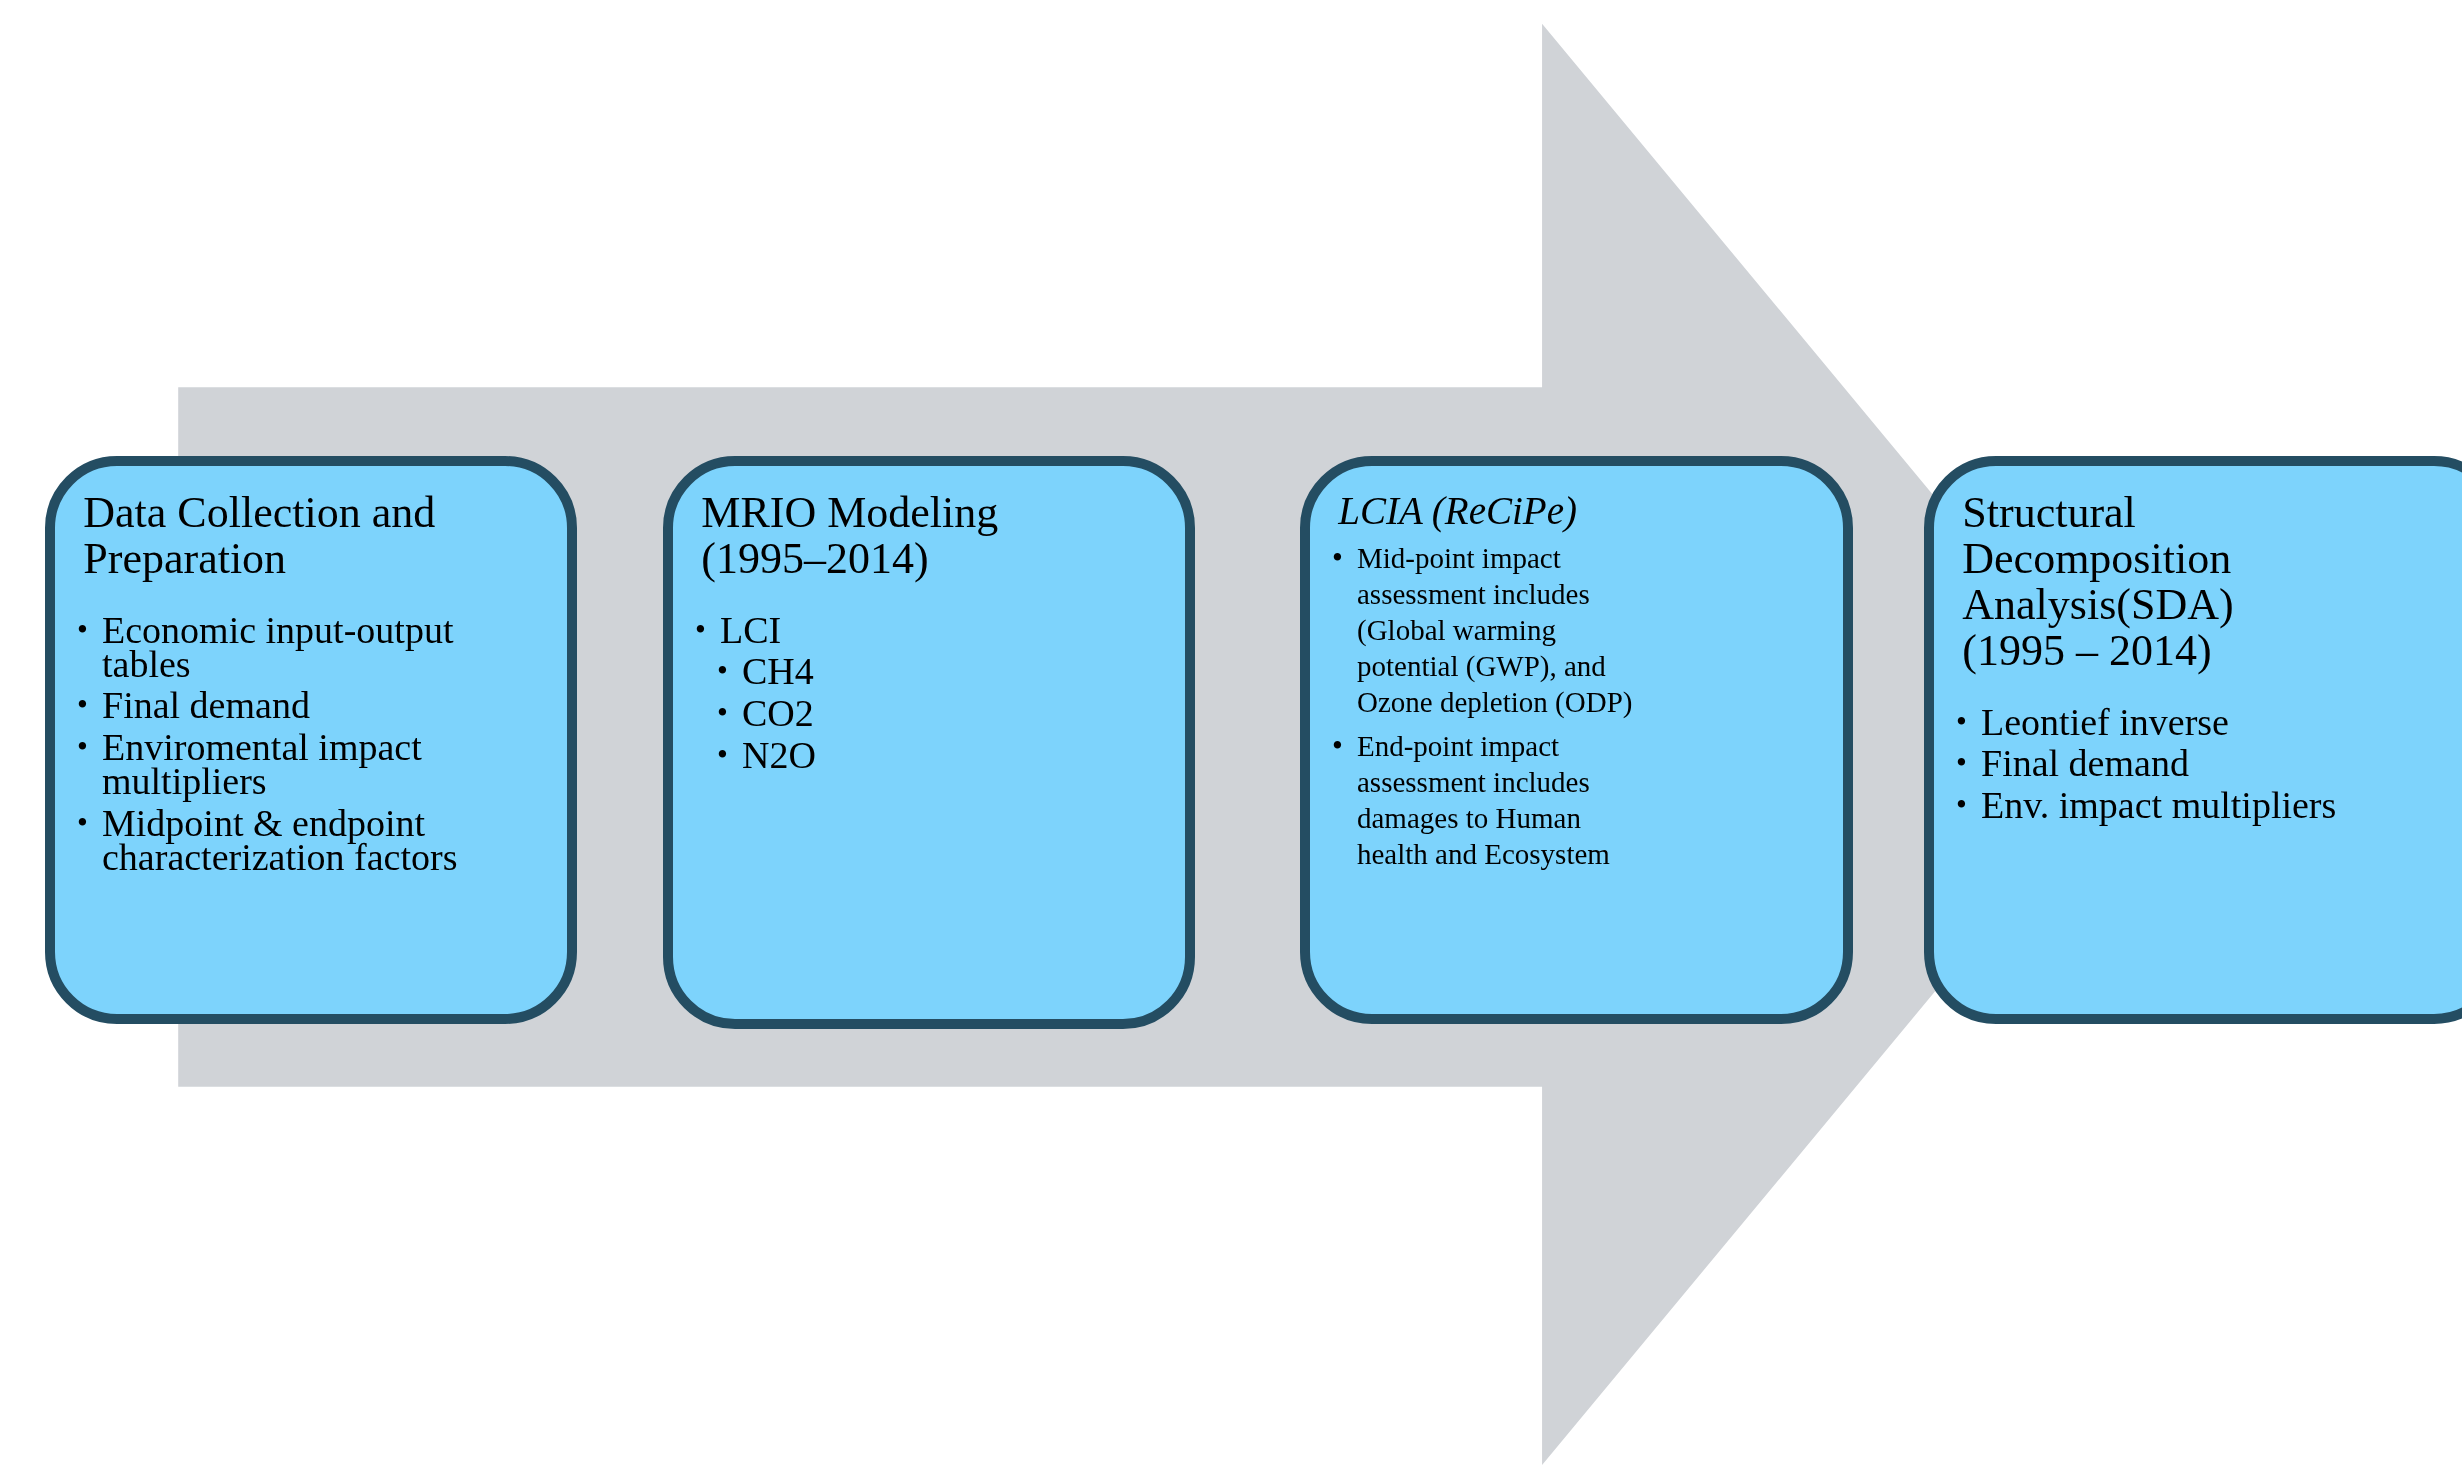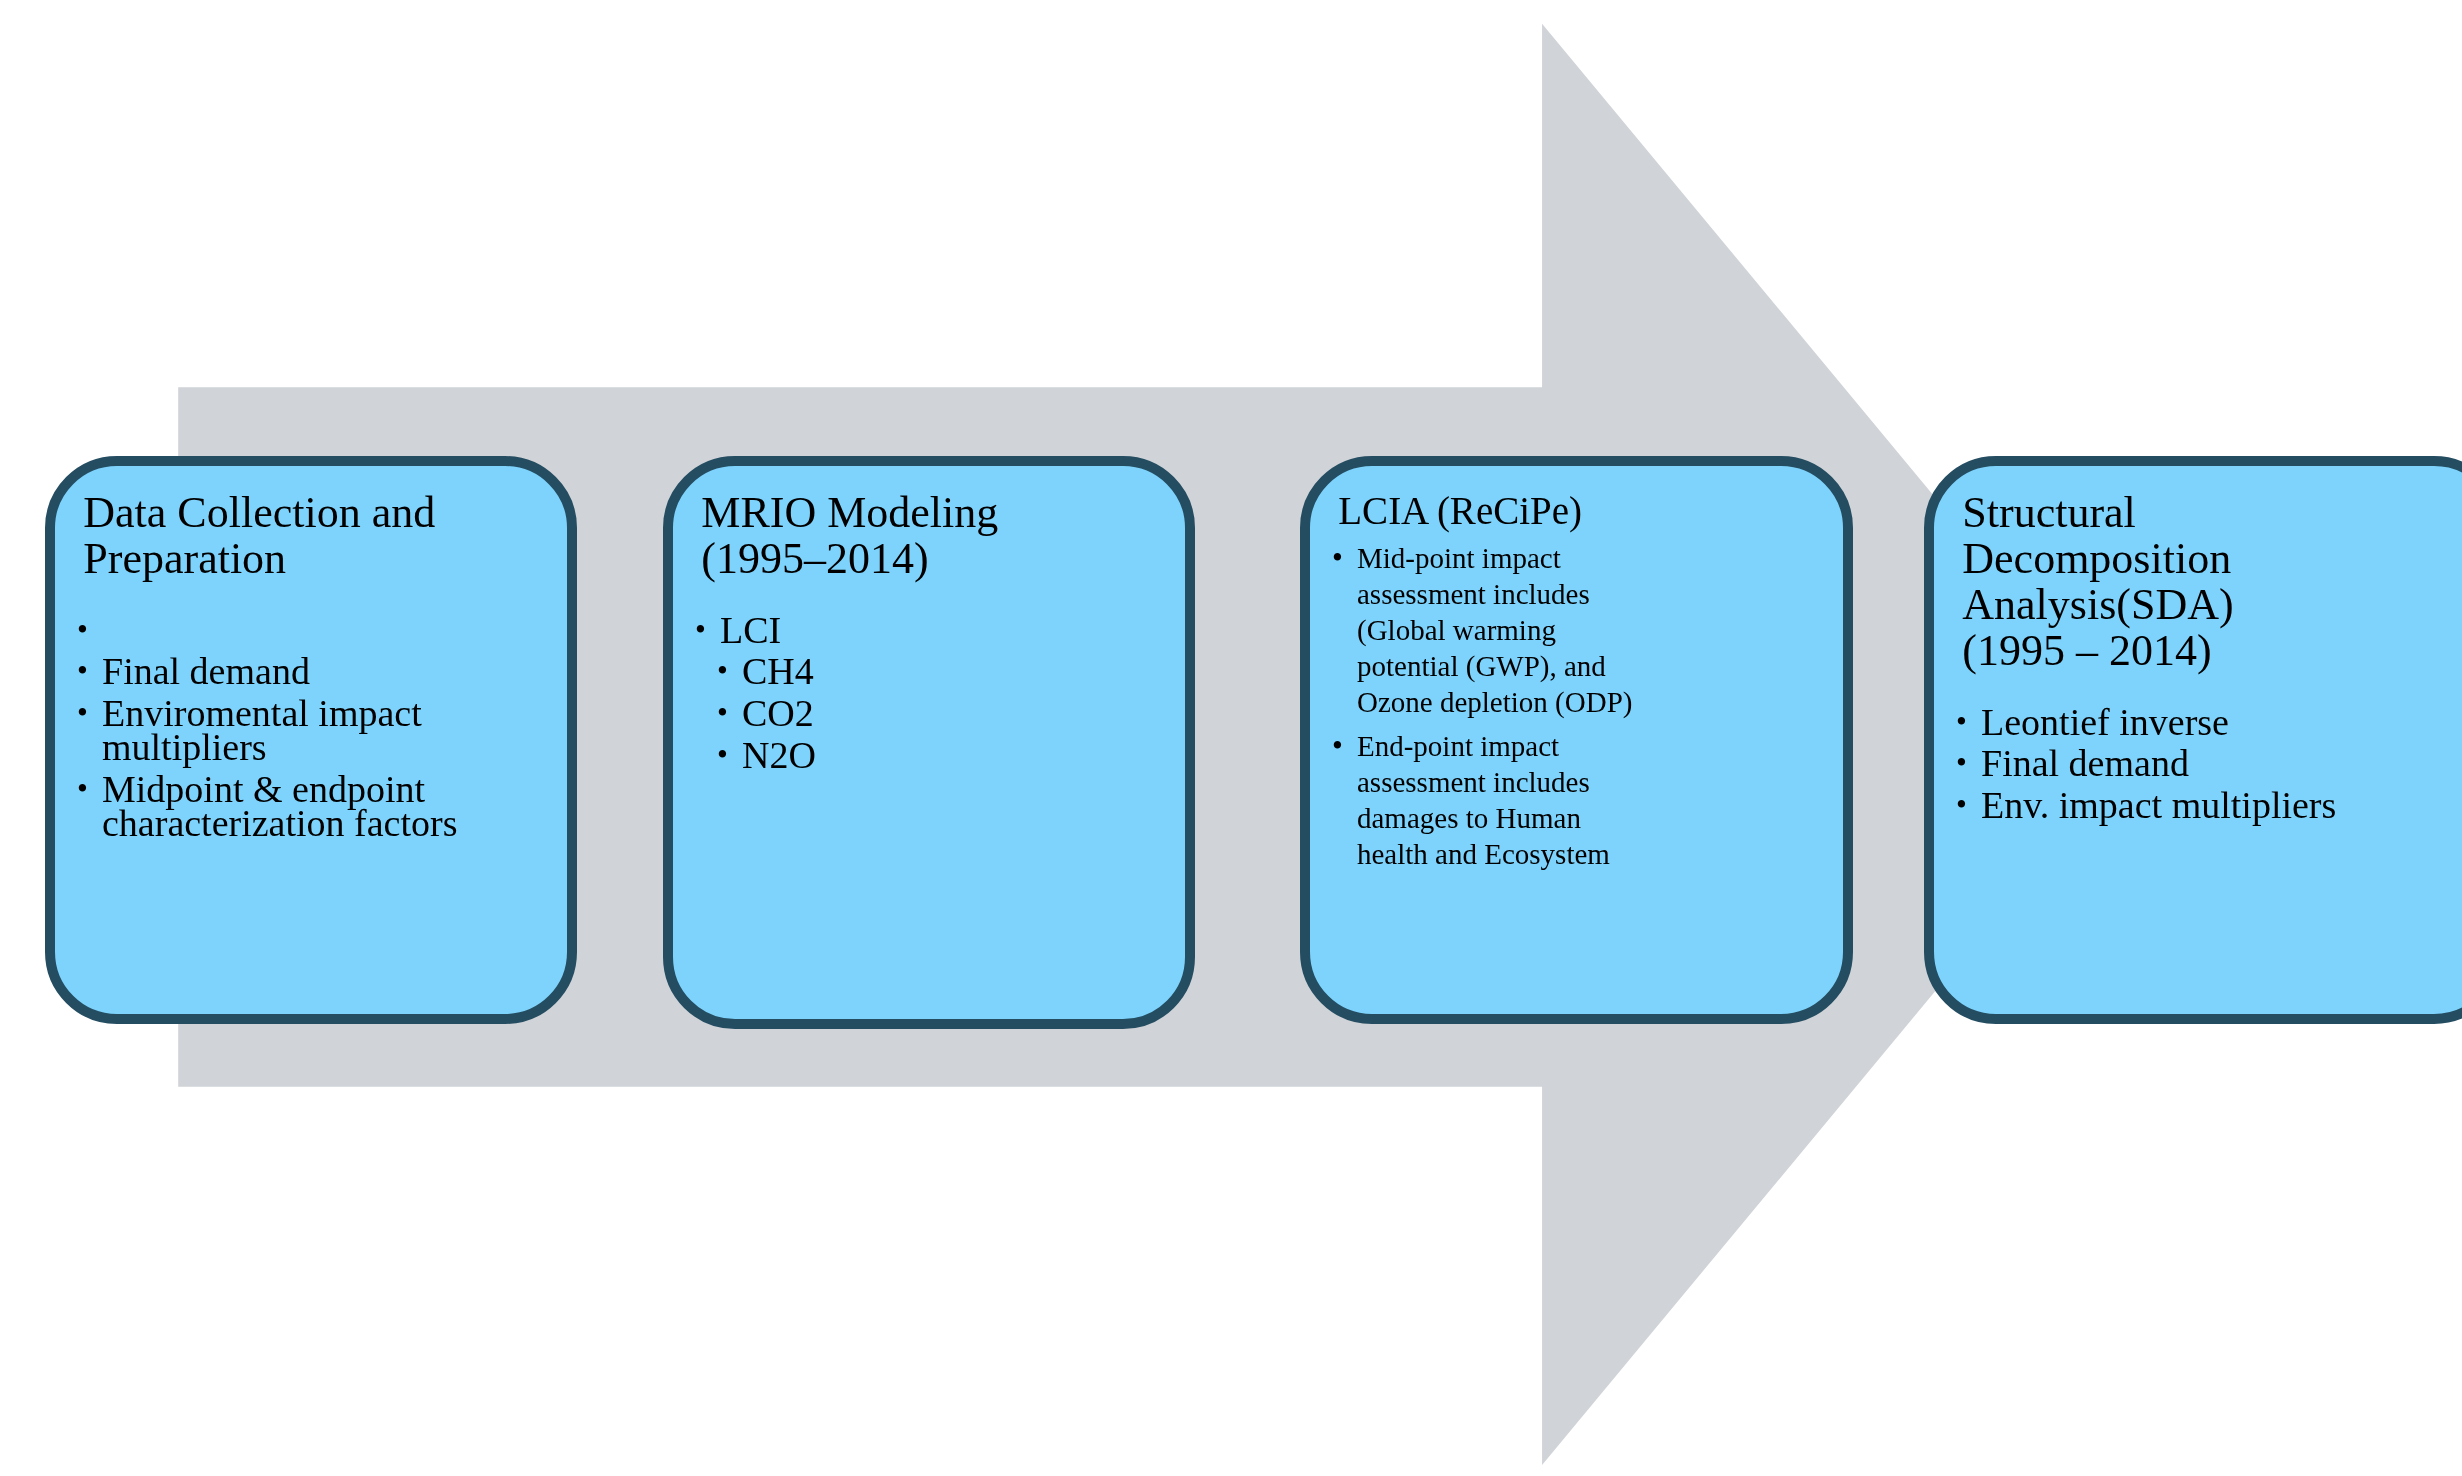--- a/index.html
+++ b/index.html
@@ -35,20 +35,21 @@
 
   .step-title {
     font-size: 44px;
     line-height: 46px;
     white-space: pre-line;
     padding-left: 6.3px;
   }
   .step-title.title-small {
     font-size: 39px;
     line-height: 41px;
+    font-style: italic;
   }
   .bullets { margin-top: 31px; }
   .bullets.tight { margin-top: 9.4px; }
 
   .bullet { display: flex; align-items: flex-start; }
   .bullet + .bullet { margin-top: 7.8px; }
   .bullet .marker {
     flex: none;
     width: 25px;
     font-size: 31px;
@@ -71,20 +72,22 @@
   <svg class="arrow-svg" viewBox="0 0 3150 1889" xmlns="http://www.w3.org/2000/svg">
     <polygon fill="#d0d3d7" points="228,495 1973,495 1973,30 2738,952 1973,1874 1973,1390 228,1390"></polygon>
   </svg>
 
   <div class="step-box box-1">
     <div class="step-title">Data Collection and
 Preparation</div>
     <div class="bullets">
       <div class="bullet">
         <span class="marker">•</span>
+        <span class="bullet-text">Economic input-output
+tables</span>
       </div>
       <div class="bullet">
         <span class="marker">•</span>
         <span class="bullet-text">Final demand</span>
       </div>
       <div class="bullet">
         <span class="marker">•</span>
         <span class="bullet-text">Enviromental impact
 multipliers</span>
       </div>

